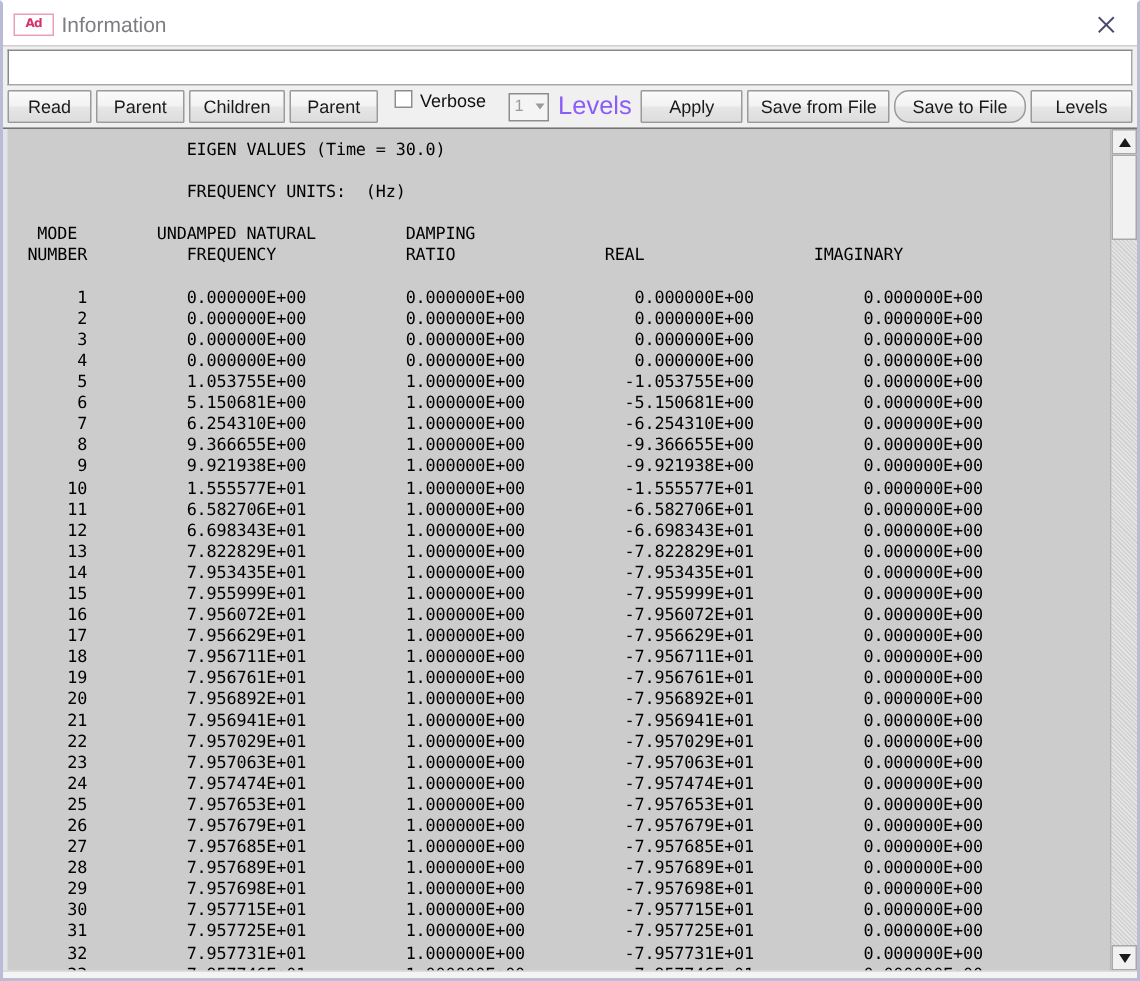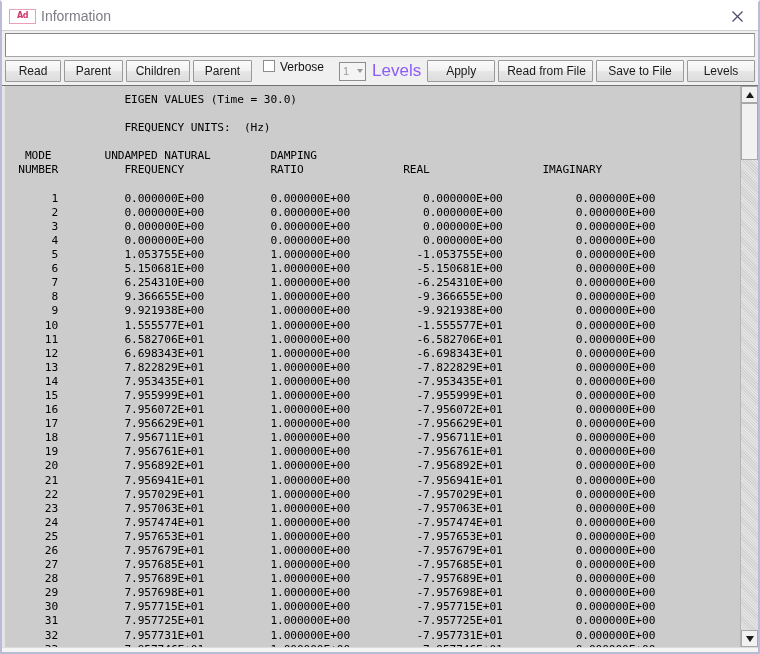--- a/index.html
+++ b/index.html
@@ -126,21 +126,21 @@
     cursor: default;
     white-space: nowrap;
     text-align: center;
   }
   .btn-apply    { min-width: 56px; }
   .btn-parent   { min-width: 59px; }
   .btn-children { min-width: 64px; }
   .btn-modify   { min-width: 59px; }
   .btn-clear    { min-width: 68px; }
   .btn-read     { min-width: 92px; }
-  .btn-save     { min-width: 88px; }
+  .btn-save     { min-width: 88px; border-radius: 10px; }
   .btn-close    { min-width: 68px; }
 
   .verbose-wrap {
     display: flex;
     align-items: flex-start;
     padding: 0 4px 0 8px;
     white-space: nowrap;
   }
   .chk {
     width: 12px;
@@ -309,21 +309,21 @@
         <div class="spinner">
           <span class="spinner-value">1</span>
           <span class="spinner-arrow"></span>
         </div>
         <span class="levels-label">Levels</span>
       </div>
 
       <div class="spacer-flex"></div>
 
       <button class="btn btn-clear">Apply</button>
-      <button class="btn btn-read">Read from File</button>
+      <button class="btn btn-read">Save from File</button>
       <button class="btn btn-save">Save to File</button>
       <button class="btn btn-close">Levels</button>
     </div>
   </div>
 
   <div class="content-area">
 
     <div class="report">
       <pre id="report-text">                  EIGEN VALUES (Time = 30.0)
 

